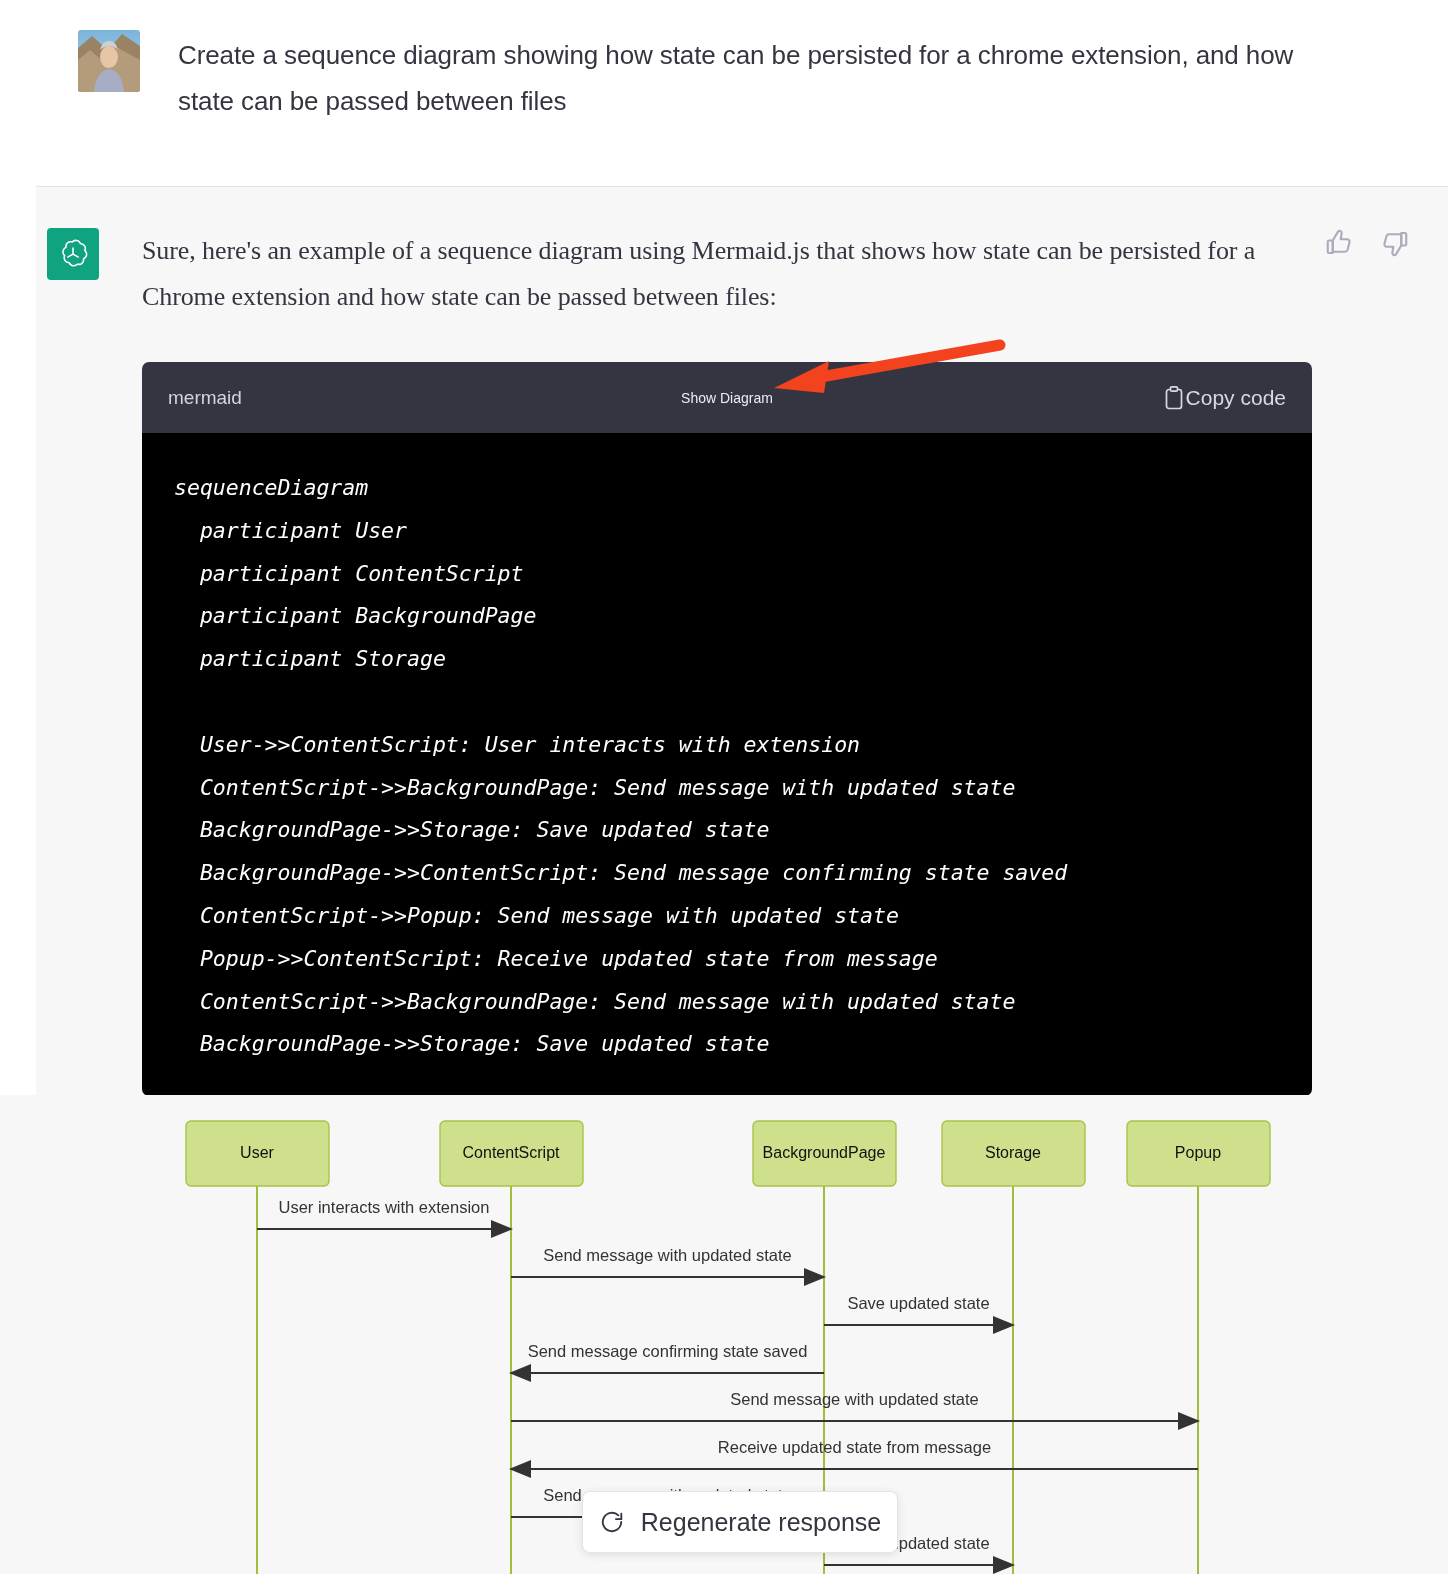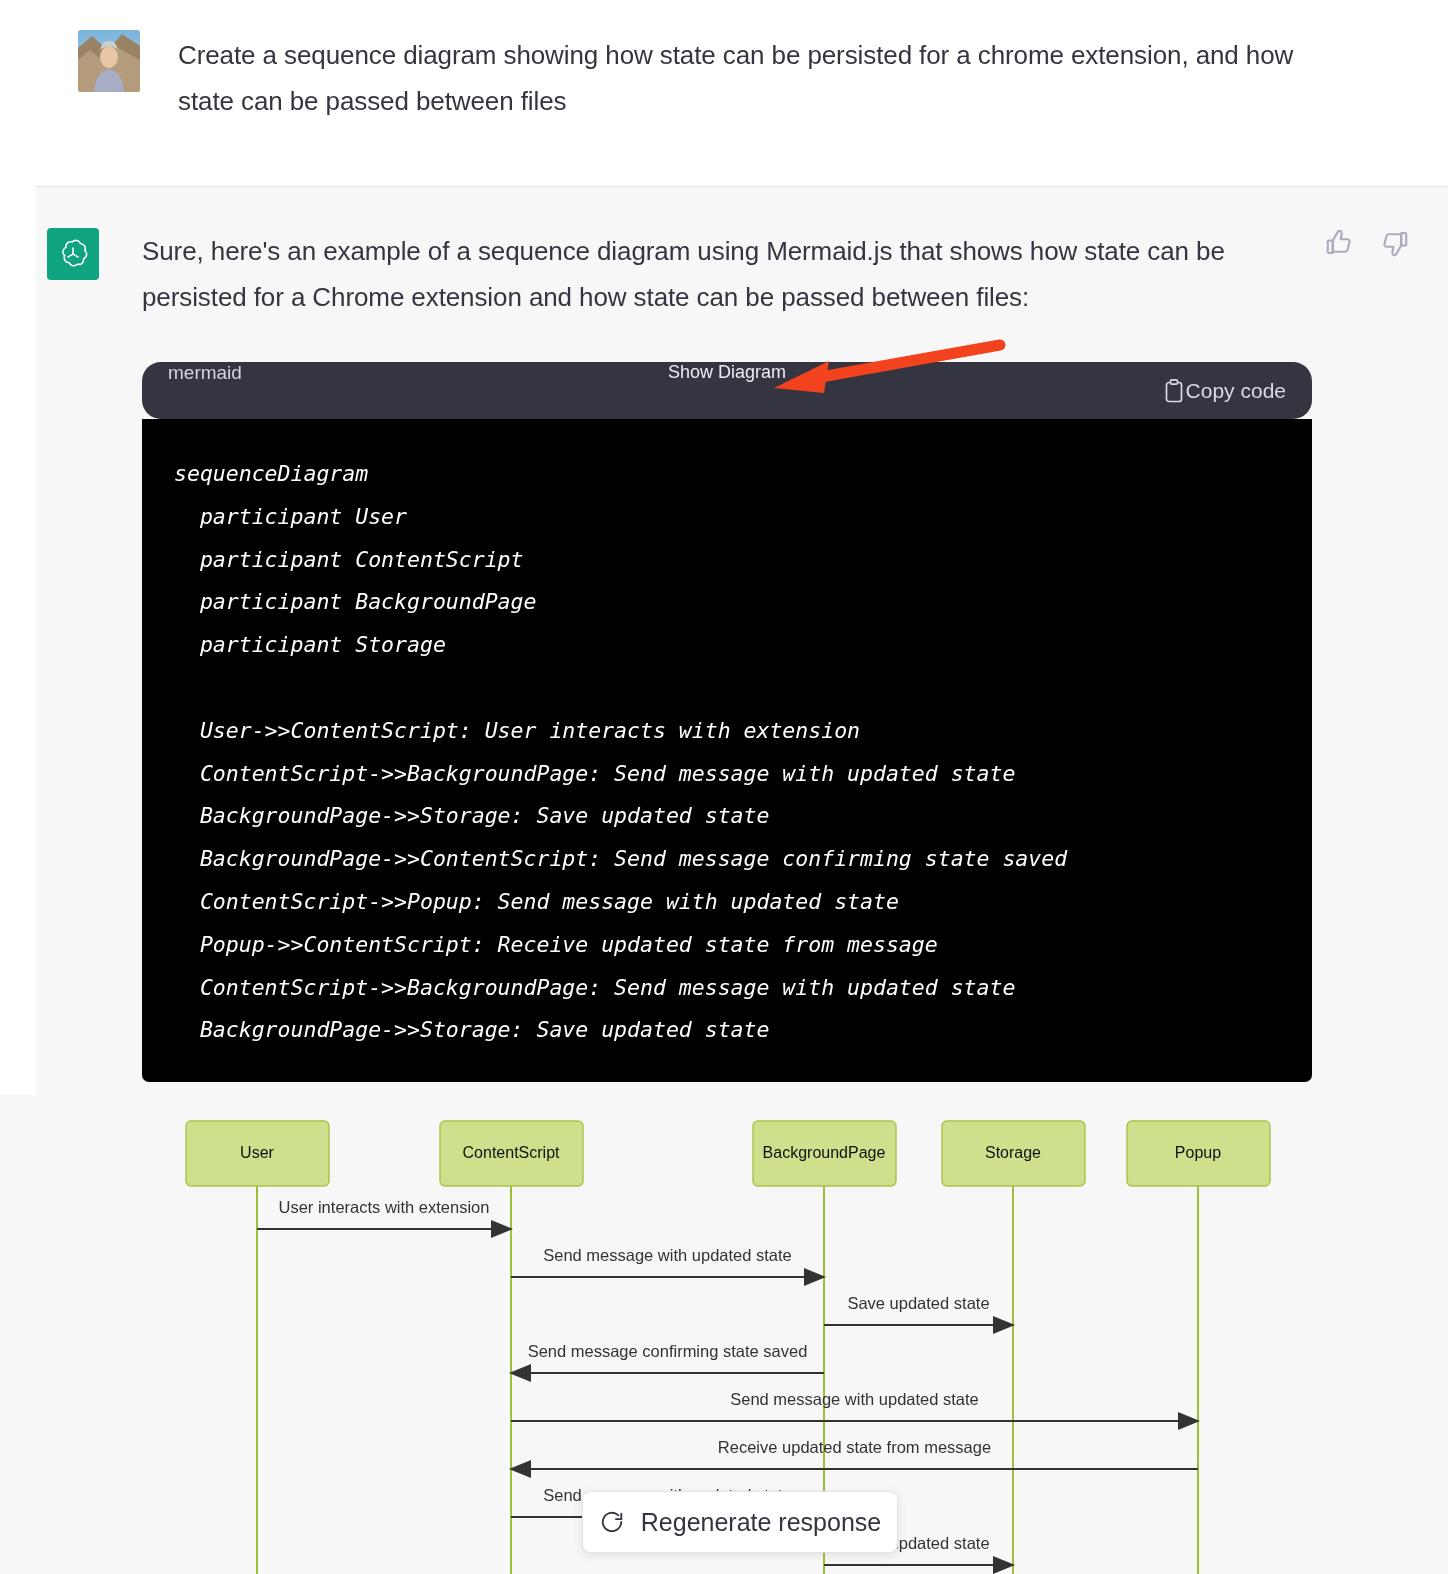--- a/index.html
+++ b/index.html
@@ -34,39 +34,39 @@
   .msg-text {
     position:absolute;
     left:142px;
     width:1150px;
     font-size:26px;
     line-height:46px;
     color:#343541;
     letter-spacing:-0.1px;
   }
   .msg-user { top:32px; }
-  .msg-assistant { top:228px; }
+  .msg-assistant { top:228px;font-family:Liberation Serif, serif; }
 
   
   .feedback { position:absolute; right:38px; top:228px; display:flex; gap:26px; }
   .fb-btn { width:30px; height:30px; color:#acacbe; cursor:pointer; }
 
   
   .code-block {
     position:absolute; left:142px; top:362px;
     width:1170px; border-radius:7px; overflow:hidden;
   }
   .code-header {
-    height:57px; background:#343541;
-    display:flex; 
+    height:71px; background:#343541;
+    display:flex; align-items:center;
     padding:0 26px;
-    color:#d1d5db; font-size:19px;border-radius:19px;
+    color:#d1d5db; font-size:19px;
   }
   .code-lang { flex:0 0 auto; }
-  .code-show-diagram { position:absolute; left:50%; transform:translateX(-50%); font-size:18px; color:#ececf1; cursor:pointer;}
+  .code-show-diagram { position:absolute; left:50%; transform:translateX(-50%); font-size:14px; color:#ececf1; cursor:pointer;}
   .code-copy { margin-left:auto; display:flex; align-items:center; font-size:21px; color:#d9d9e3; cursor:pointer; }
   .code-copy svg { display:block; }
   .code-body {
     background:#000000;
     padding:34px 32px 30px 32px;
     font-family:"DejaVu Sans Mono", monospace;
     font-size:21.5px;
     line-height:42.8px;
     color:#ffffff;
     white-space:pre;

